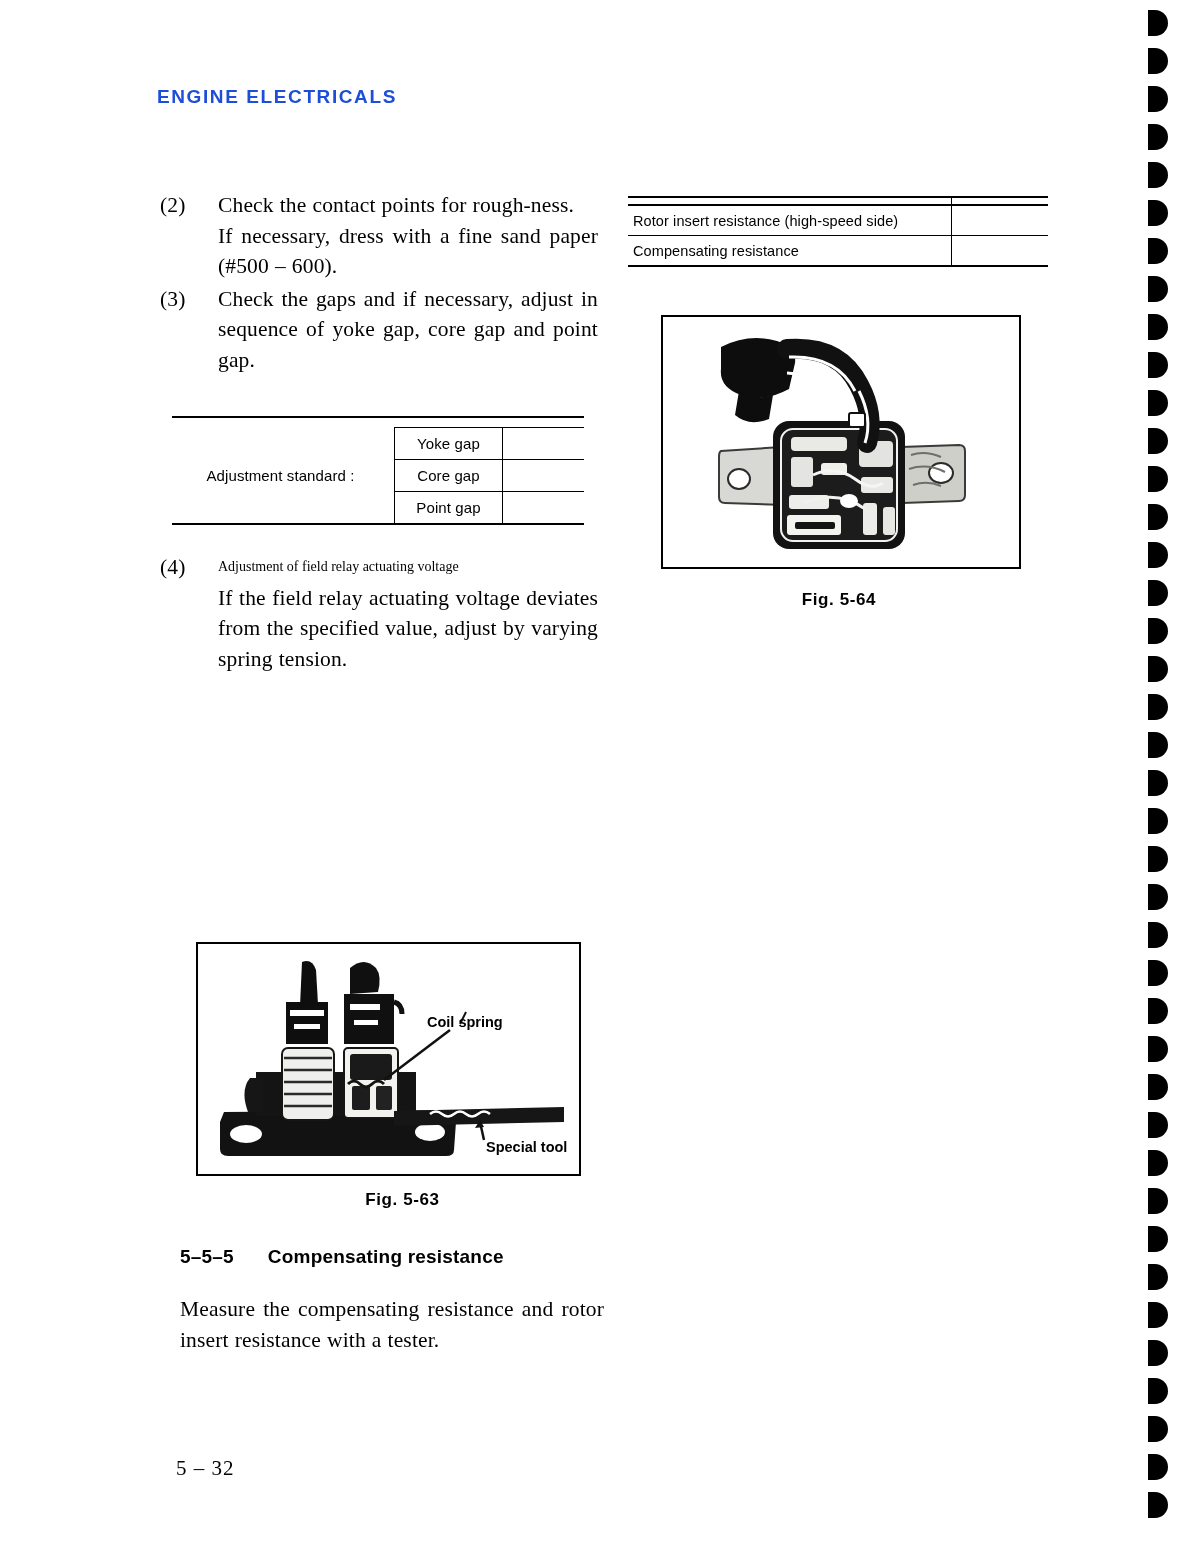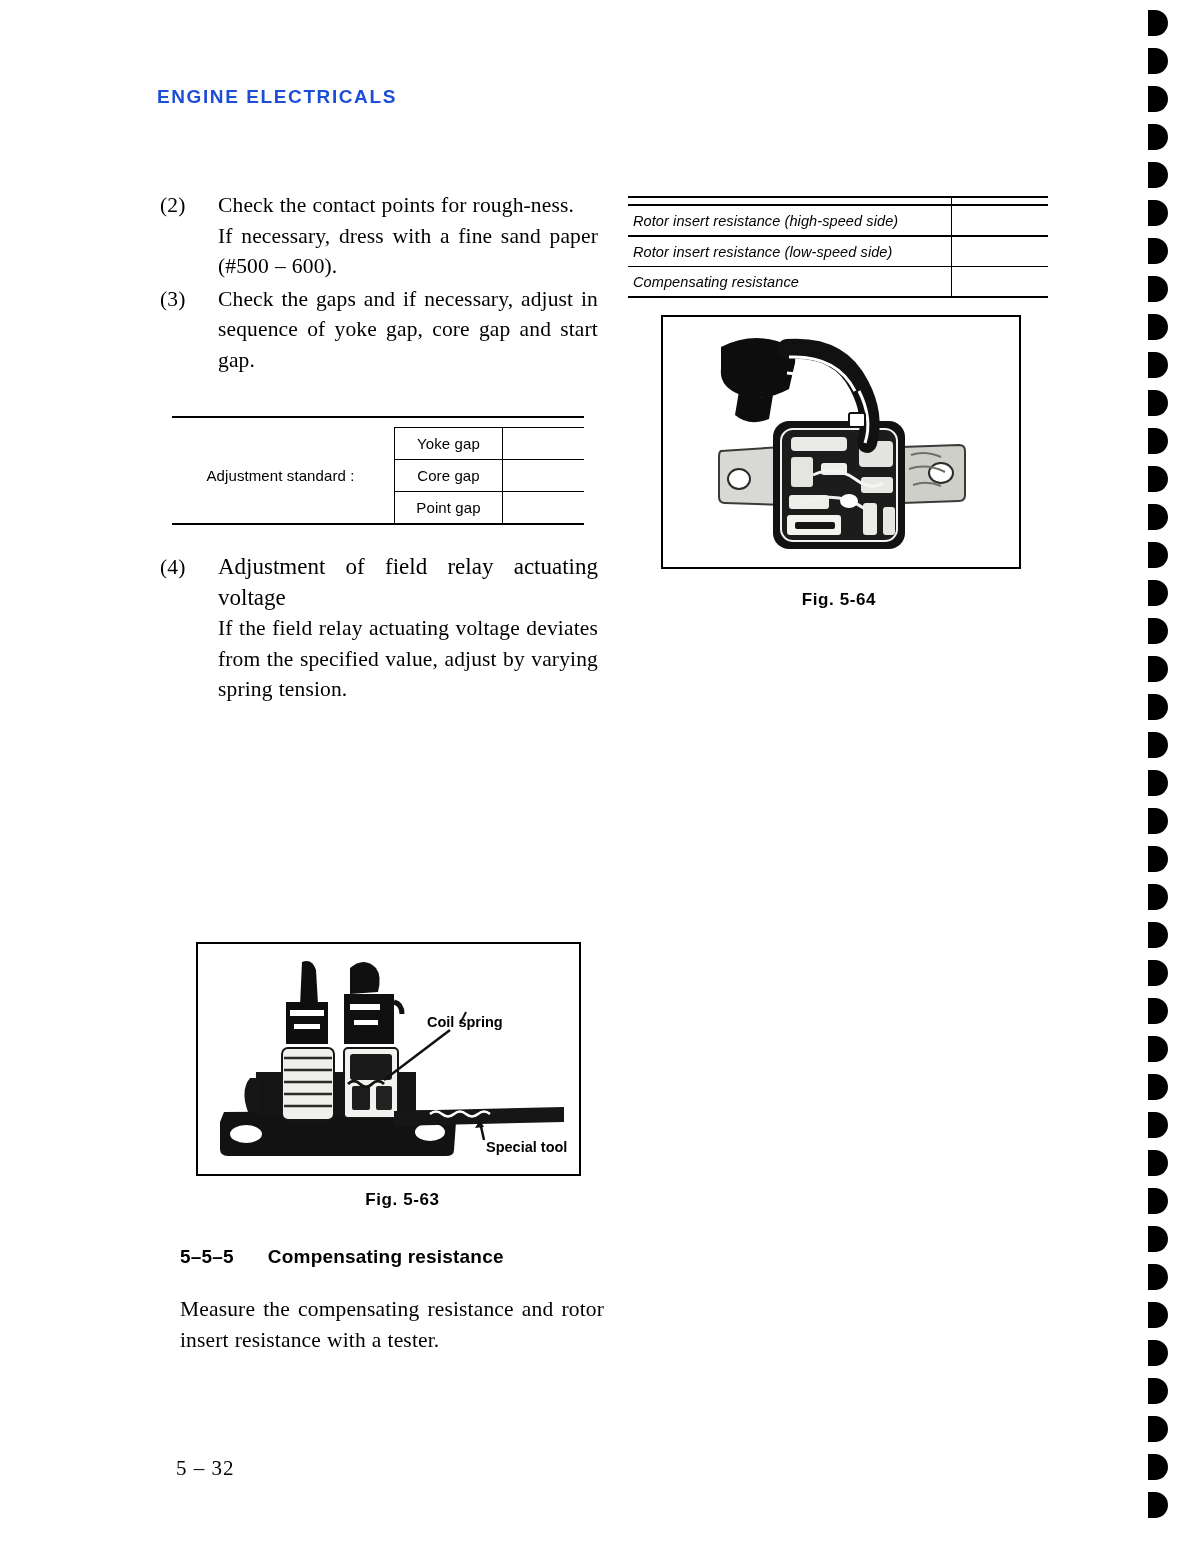--- a/index.html
+++ b/index.html
@@ -58,21 +58,21 @@
   .just {
     font-size: 21.5px;
     line-height: 30.5px;
     text-align: justify;
     text-align-last: left;
     letter-spacing: 0.15px;
     word-spacing: 0.5px;
     margin: 0;
   }
   .noind {
-    font-size: 23px;
+    font-size: 14px;
     line-height: 30.5px;
     margin: 0;
     text-align: justify;
     text-align-last: left;
   }
 
   
   .res-table {
     position: absolute;
     left: 628px;
@@ -81,21 +81,20 @@
   }
   .res-table table { border-collapse: collapse; width: 100%; }
   .res-table td {
     font-family: "Liberation Sans", sans-serif;
     font-size: 14.5px;
     letter-spacing: 0.1px;
     padding: 3px 2px 3px 5px;
     height: 23px;
     vertical-align: middle;
     white-space: nowrap;
-    font-style: italic;
   }
   .res-table .lbl { width: 316px; border-right: 1.5px solid #000; }
   .res-table .val { width: auto; }
   .res-table tr.r1 td { border-top: 2.2px solid #000; }
   .res-table tr.r2 td { border-top: 2.2px solid #000; }
   .res-table tr.r3 td { border-top: 1.6px solid #000; }
   .res-table tr.r3 td { border-bottom: 2.2px solid #000; }
   .res-table .spacer td { border-top: 2.2px solid #000; height: 6px; padding: 0; }
 
   
@@ -228,21 +227,21 @@
       <div class="item-num">(2)</div>
       <div class="item-body">
         <p class="just">Check the contact points for rough-ness.</p>
         <p class="just">If necessary, dress with a fine sand paper (#500 – 600).</p>
       </div>
     </div>
 
     <div class="item">
       <div class="item-num">(3)</div>
       <div class="item-body">
-        <p class="just">Check the gaps and if necessary, adjust in sequence of yoke gap, core gap and start gap.</p>
+        <p class="just">Check the gaps and if necessary, adjust in sequence of yoke gap, core gap and point gap.</p>
       </div>
     </div>
 
   </div>
 
   <div class="adj-table">
     <table>
       <tbody>
           <tr class="top-rule">
         <td colspan="3"></td>
@@ -279,24 +278,20 @@
 
   <div class="res-table">
     <table>
       <tbody>
           <tr class="spacer">
         <td class="lbl" style="border-right:1.5px solid #000;"></td>
             <td class="val"></td>
       </tr>
       <tr class="r1">
         <td class="lbl">Rotor insert resistance (high-speed side)</td>
-        <td class="val"></td>
-      </tr>
-      <tr class="r2">
-        <td class="lbl">Rotor insert resistance (low-speed side)</td>
         <td class="val"></td>
       </tr>
       <tr class="r3">
         <td class="lbl">Compensating resistance</td>
         <td class="val"></td>
       </tr>
     </tbody>
       </table>
   </div>
 

